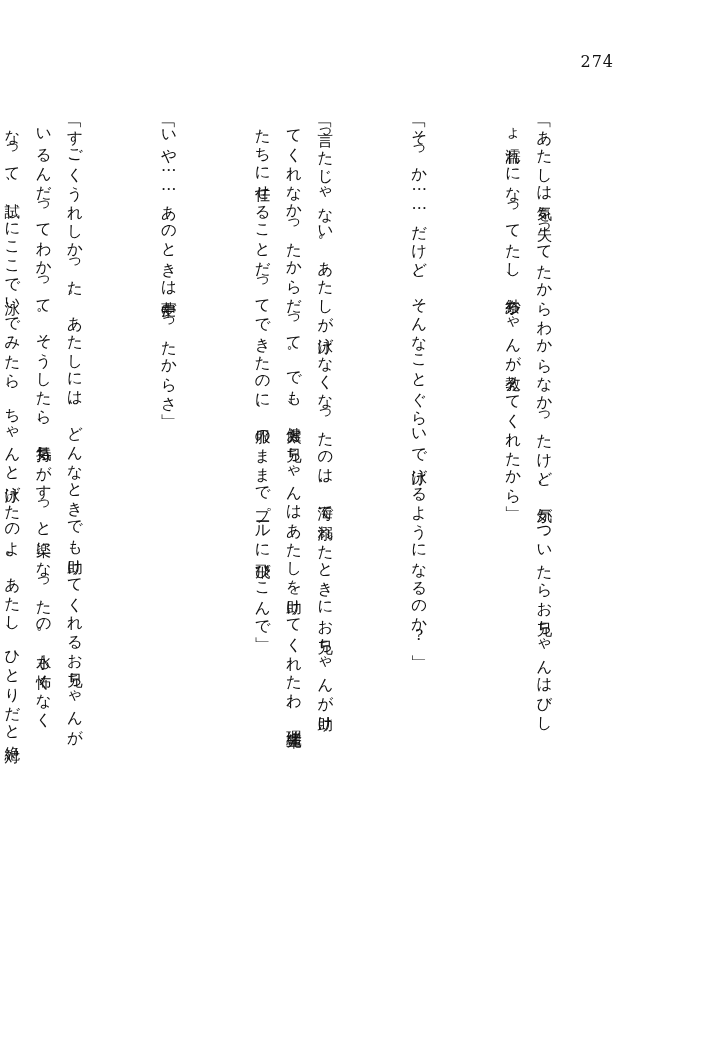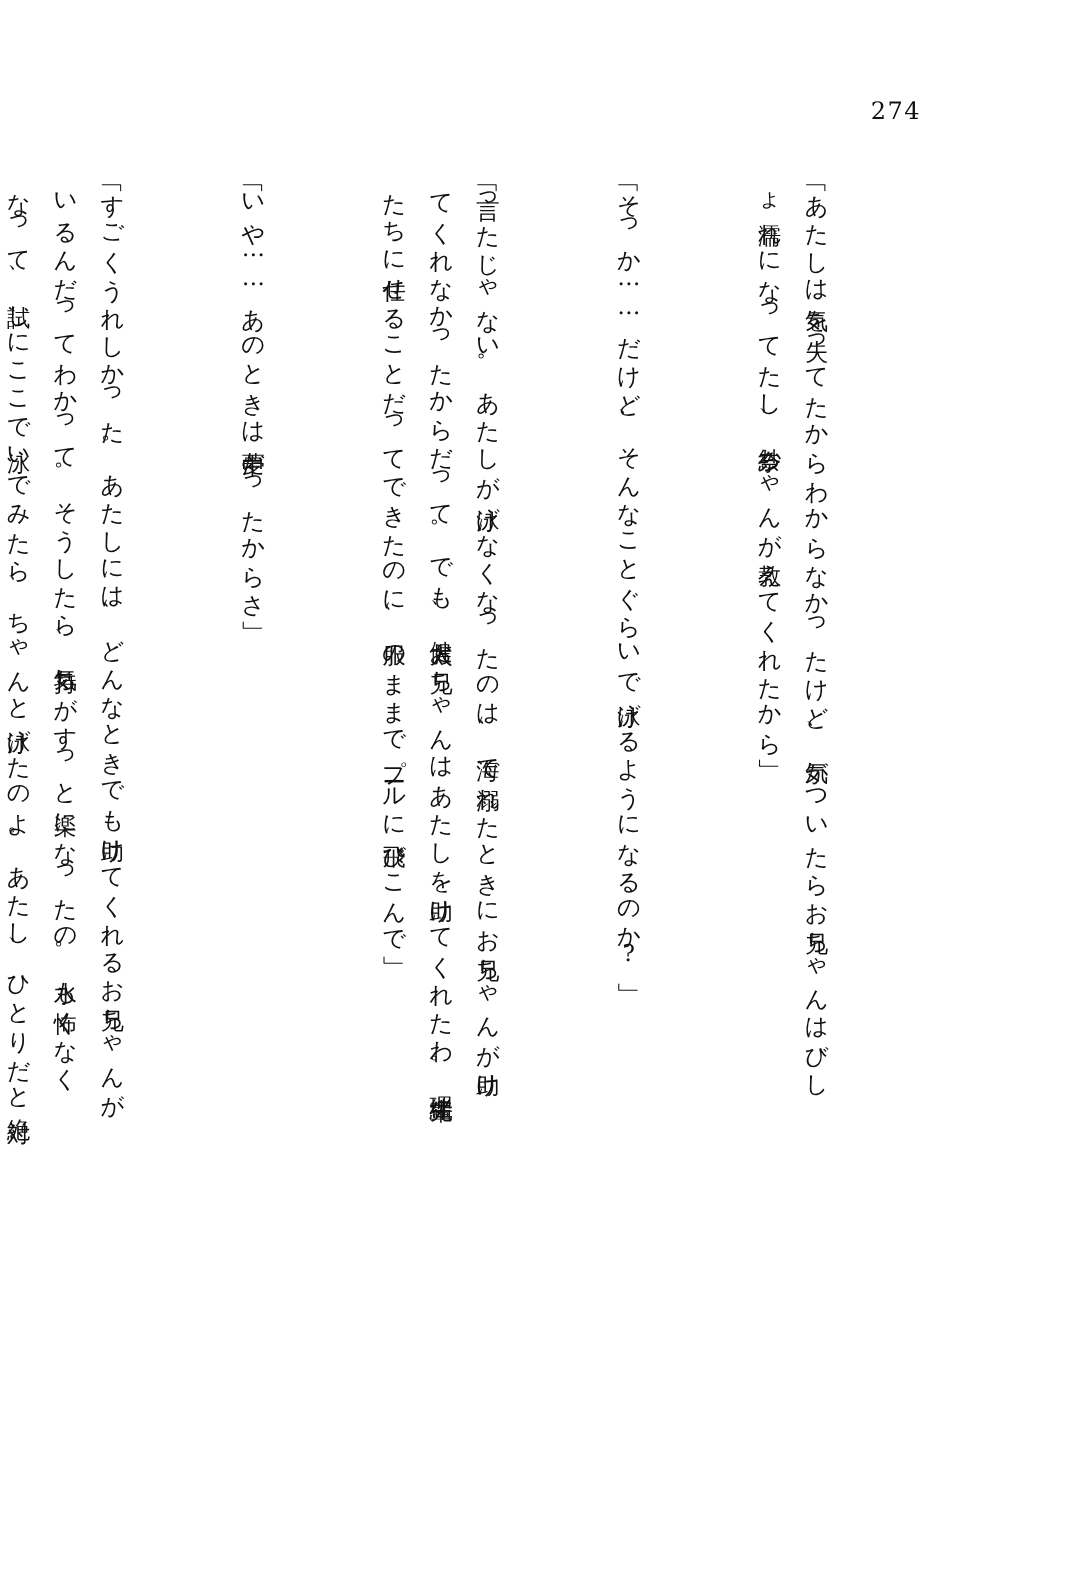--- a/index.html
+++ b/index.html
@@ -18,21 +18,21 @@
   .page {
     position: relative;
     width: 714px;
     height: 1050px;
     background: #ffffff;
     box-sizing: border-box;
   }
 
   .page-number {
     position: absolute;
-    top: 64px;
+    top: 52px;
     right: 100px;
     font-size: 16px;
     letter-spacing: 1px;
     font-family: "DejaVu Serif", "Liberation Serif", serif;
     color: #111111;
   }
 
   
   .text-block {
     position: absolute;

